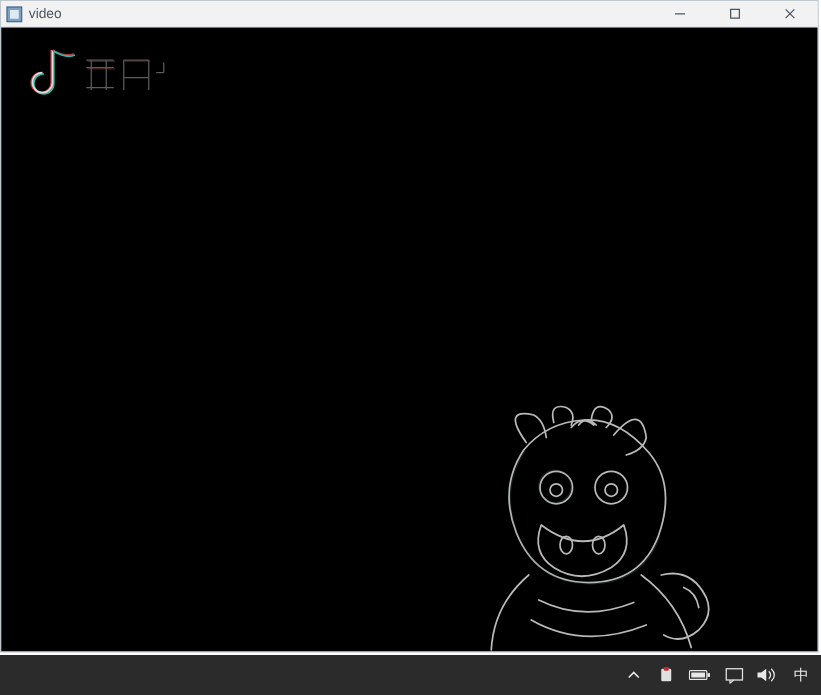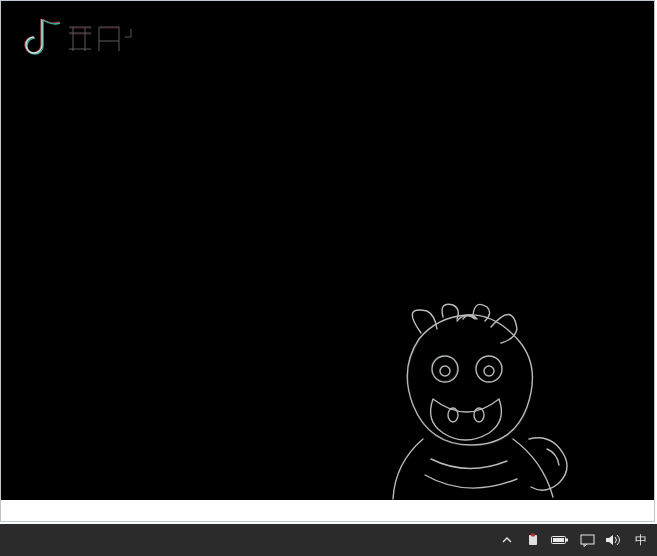--- a/index.html
+++ b/index.html
@@ -111,20 +111,49 @@
   .ime {
     font-size: 12px;
     color: #e8e8e8;
     padding: 0 2px;
   }
 </style>
 </head>
 <body>
 
 <div class="window">
+  <div class="titlebar">
+    <div class="titleleft">
+      <span class="app-icon">
+        <svg width="13" height="13" viewBox="0 0 13 13">
+          <rect x="0.5" y="0.5" width="12" height="12" fill="#7aa2c4" stroke="#3b5a78"></rect>
+          <rect x="3" y="3" width="7" height="7" fill="#dfe9f2"></rect>
+        </svg>
+      </span>
+      <span>video</span>
+    </div>
+    <div class="winbtns">
+      <div class="winbtn">
+        <svg width="10" height="10" viewBox="0 0 10 10">
+            <line x1="1" y1="5" x2="9" y2="5" stroke="#4a5560" stroke-width="1"></line>
+          </svg>
+      </div>
+      <div class="winbtn">
+        <svg width="10" height="10" viewBox="0 0 10 10">
+            <rect x="1.5" y="1.5" width="7" height="7" fill="none" stroke="#4a5560" stroke-width="1"></rect>
+          </svg>
+      </div>
+      <div class="winbtn">
+        <svg width="10" height="10" viewBox="0 0 10 10">
+          <line x1="1.5" y1="1.5" x2="8.5" y2="8.5" stroke="#4a5560" stroke-width="1"></line>
+          <line x1="8.5" y1="1.5" x2="1.5" y2="8.5" stroke="#4a5560" stroke-width="1"></line>
+        </svg>
+      </div>
+    </div>
+  </div>
 
   <div class="content">
 
     <div class="logo-edge" aria-label="抖音">
       <svg width="140" height="52" viewBox="0 0 140 52">
 
         <g stroke-width="1.4" fill="none">
           <path d="M28 6 v26 a8 8 0 1 1 -8 -8" stroke="#b13d3d"></path>
           <path d="M30 7 v26 a8 8 0 1 1 -8 -8" stroke="#2fb7a8"></path>
           <path d="M29 6 v26 a8 8 0 1 1 -8 -8" stroke="#dcdcdc"></path>

